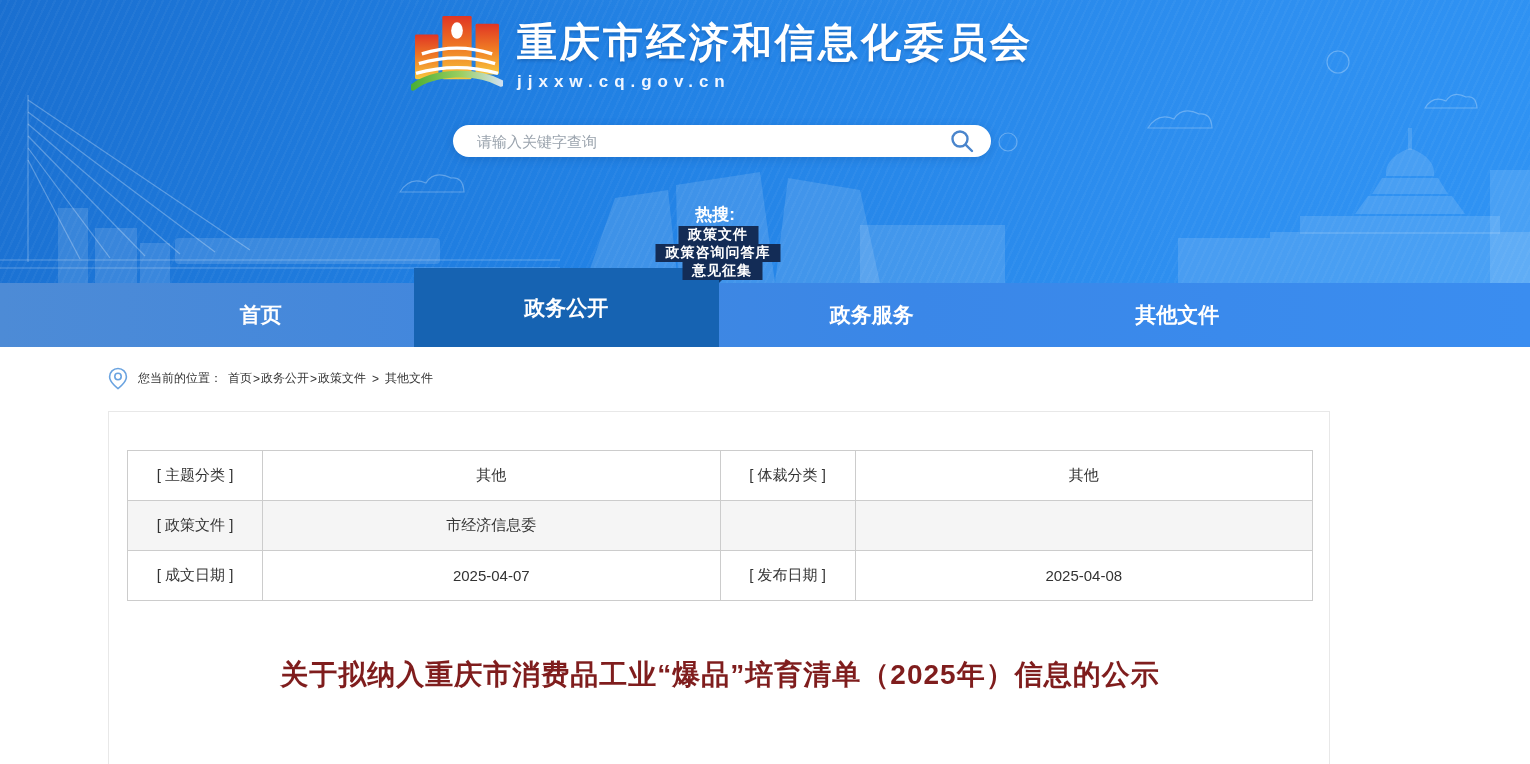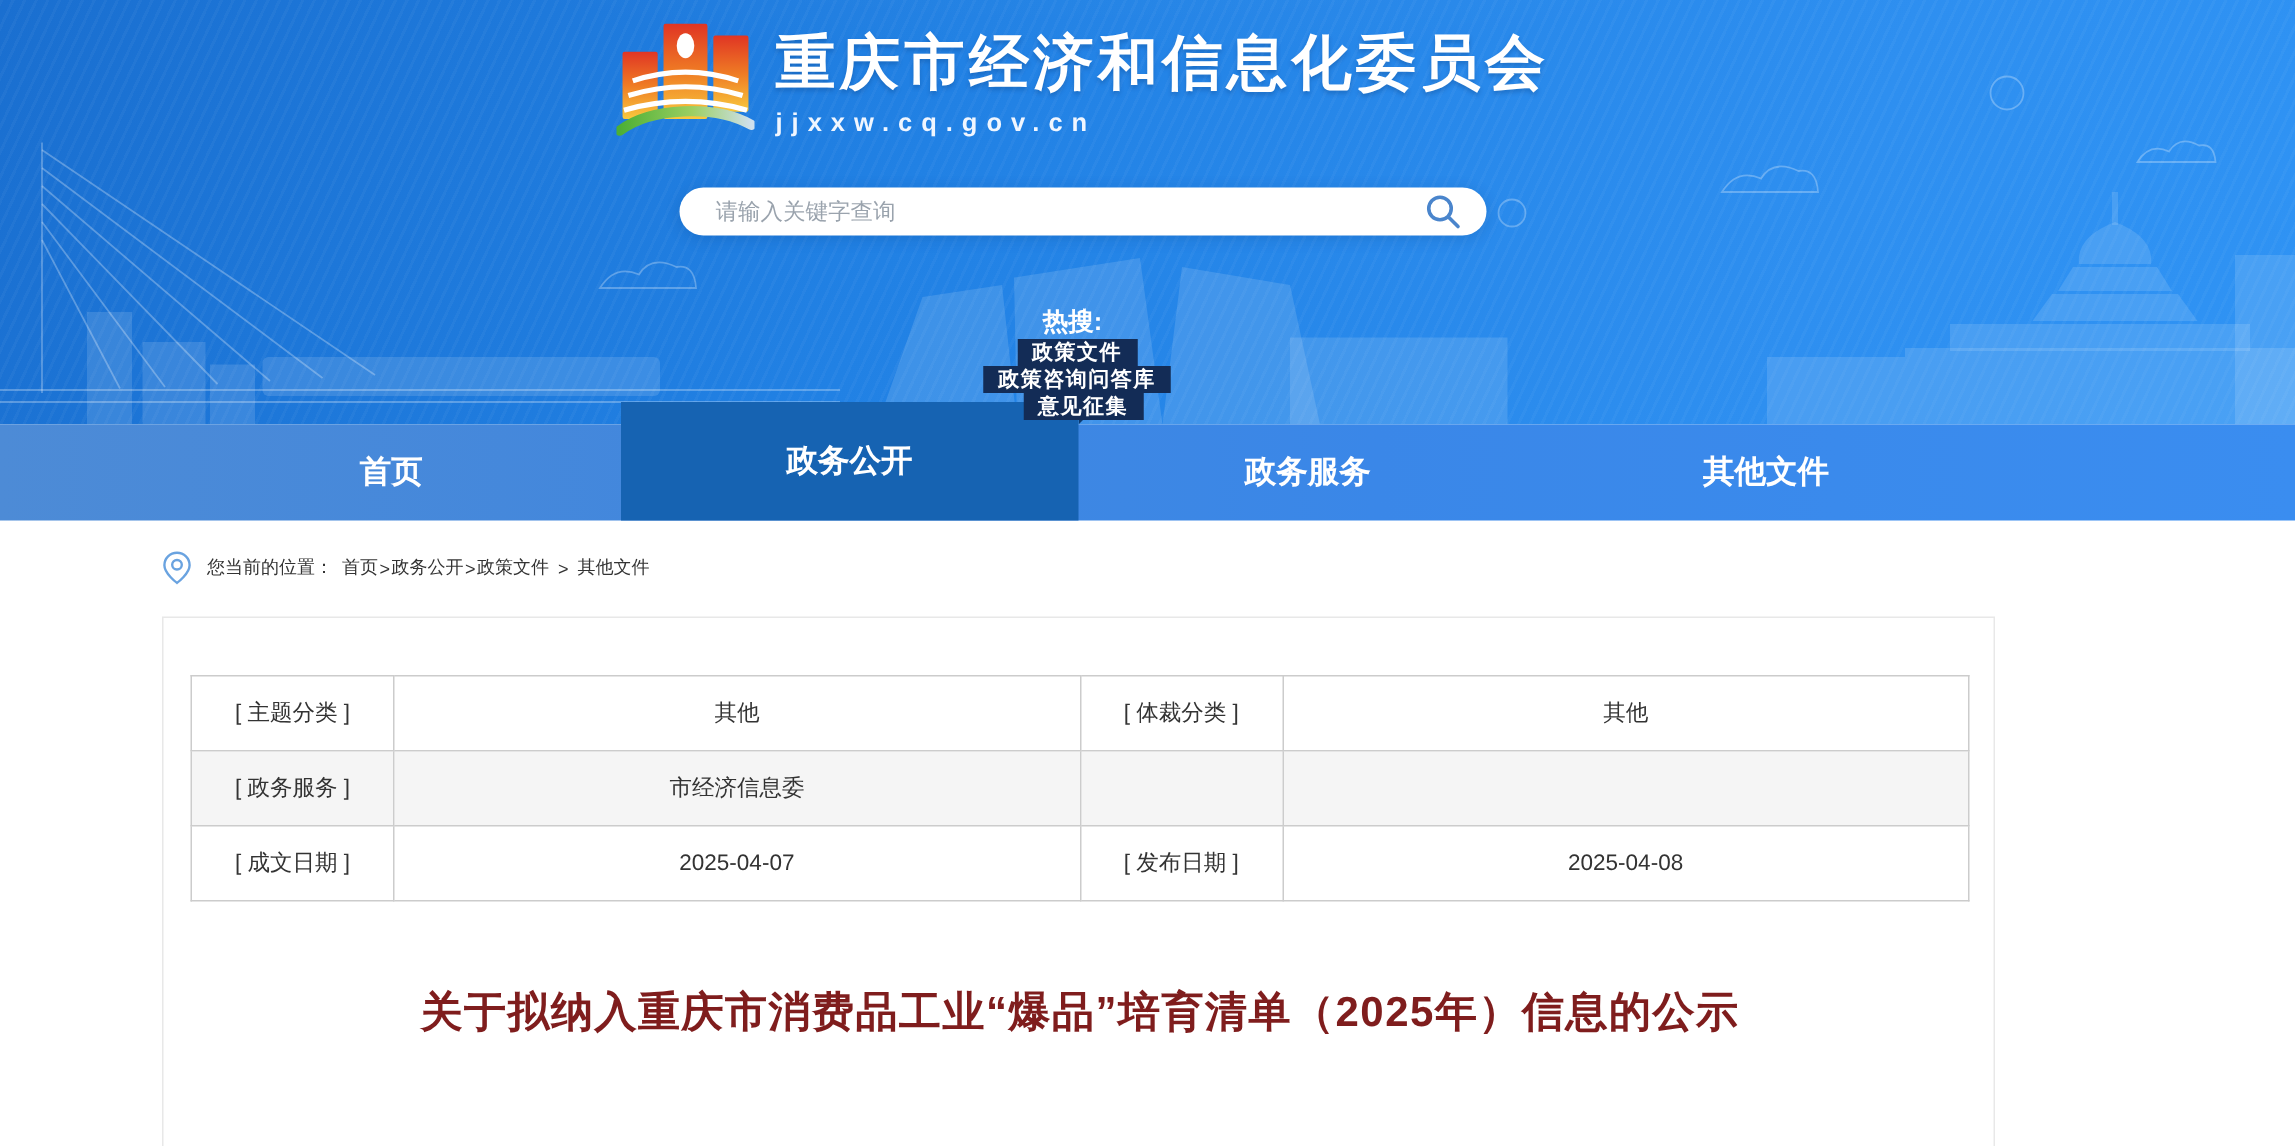--- a/index.html
+++ b/index.html
@@ -228,21 +228,21 @@
   <div class="card">
     <table class="meta-table">
       <tbody>
         <tr>
           <td class="lbl">[ 主题分类 ]</td>
           <td class="val">其他</td>
           <td class="lbl">[ 体裁分类 ]</td>
           <td class="val">其他</td>
         </tr>
         <tr>
-          <td class="lbl">[ 政务服务 ]</td>
+          <td class="lbl">[ 政策文件 ]</td>
           <td class="val">市经济信息委</td>
           <td class="lbl"></td>
           <td class="val"></td>
         </tr>
         <tr>
           <td class="lbl">[ 成文日期 ]</td>
           <td class="val">2025-04-07</td>
           <td class="lbl">[ 发布日期 ]</td>
           <td class="val">2025-04-08</td>
         </tr>

